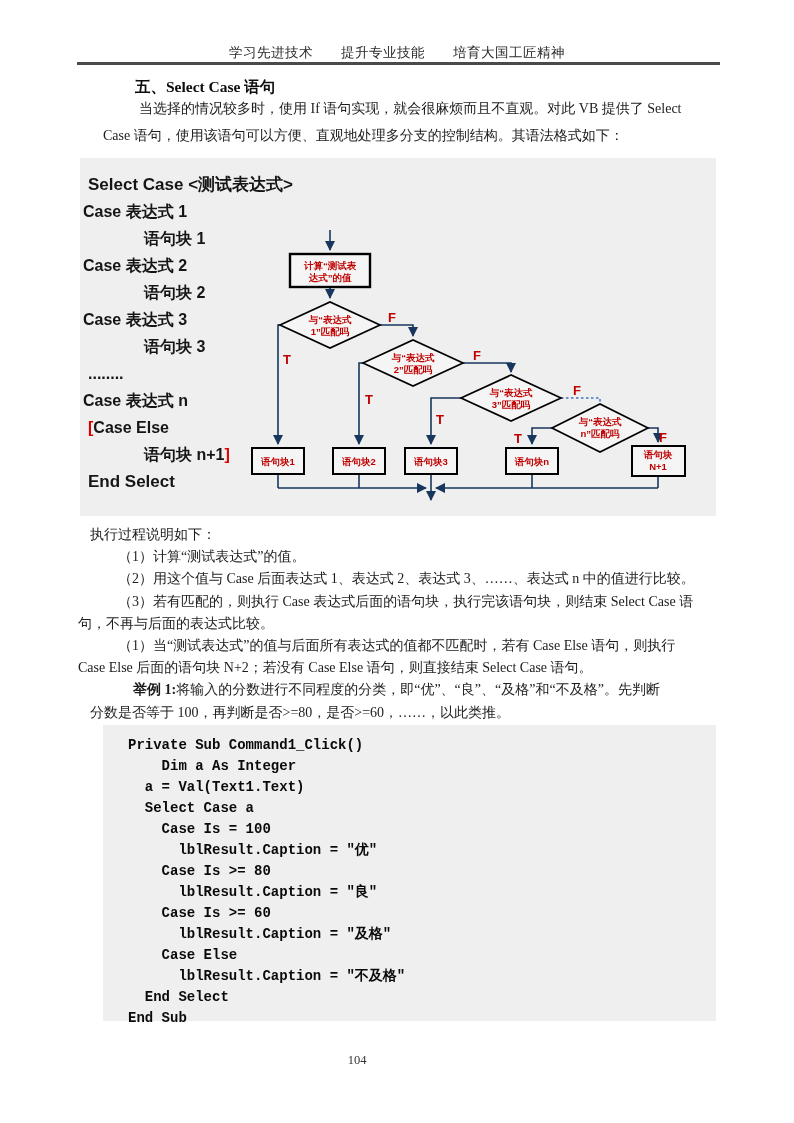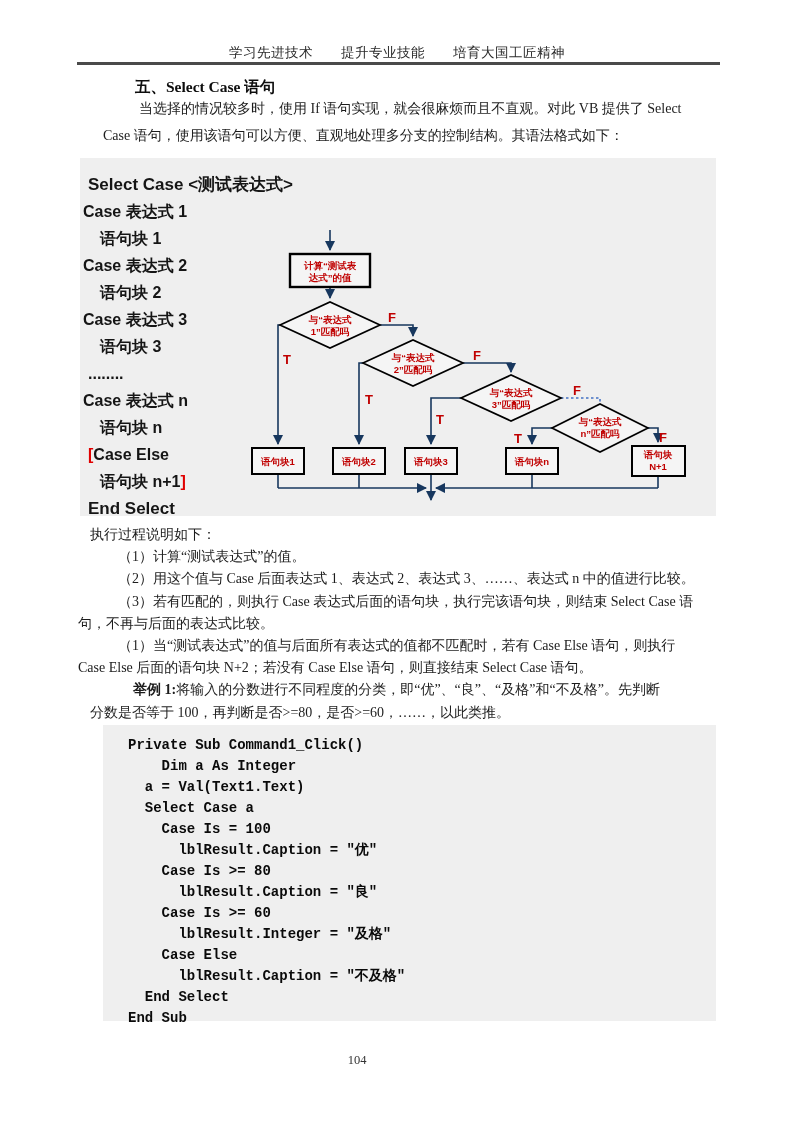--- a/index.html
+++ b/index.html
@@ -14,21 +14,21 @@
 
   .title{position:absolute;top:77px;left:135px;font-weight:bold;font-size:15.5px;color:#0d0d0d}
   .intro1{position:absolute;top:100px;left:139px;font-size:14px;white-space:nowrap}
   .intro2{position:absolute;top:127px;left:103px;font-size:14px;white-space:nowrap}
 
   .syntax-box{position:absolute;top:158px;left:80px;width:636px;height:358px;background:#efefef}
   .syn{position:absolute;left:0;top:13px;width:260px;
        font-family:"Liberation Sans","DejaVu Sans",sans-serif;font-weight:bold;
        color:#151515;font-size:16px;line-height:27px}
   .syn .row{white-space:nowrap}
-  .p8{padding-left:8px}.p20{padding-left:3px}.p47{padding-left:20px}
+  .p8{padding-left:8px}.p20{padding-left:3px}.p47{padding-left:64px}
   .big{font-size:17px}
   .bracket{color:#e00000}
 
   .flow{position:absolute;left:170px;top:70px}
   svg text{font-family:"Liberation Sans","DejaVu Sans",sans-serif;font-weight:bold;fill:#c00000}
   .fc-small{font-size:9.5px}
   .fc-tf{font-size:13px}
 
   .expl{position:absolute;top:524px;left:78px;width:660px;font-size:14px;
         line-height:22.2px;color:#1c1c1c}
@@ -60,21 +60,20 @@
     <div class="syn">
       <div class="row p8 big">Select Case &lt;测试表达式&gt;</div>
       <div class="row p20">Case 表达式 1</div>
       <div class="row p47">语句块 1</div>
       <div class="row p20">Case 表达式 2</div>
       <div class="row p47">语句块 2</div>
       <div class="row p20">Case 表达式 3</div>
       <div class="row p47">语句块 3</div>
       <div class="row p8">........</div>
       <div class="row p20">Case 表达式 n</div>
-      <div class="row p47">语句块 n</div>
       <div class="row p8"><span class="bracket">[</span><span>Case Else</span></div>
       <div class="row p47"><span>语句块 n+1</span><span class="bracket">]</span></div>
       <div class="row p8 big">End Select</div>
     </div>
 
     <svg class="flow" width="455" height="280" viewBox="0 0 455 280">
       <defs>
         <marker id="ah" viewBox="0 0 10 10" refX="9" refY="5" markerWidth="6.5" markerHeight="6.5" orient="auto-start-reverse">
           <path d="M0,0 L10,5 L0,10 z" fill="#17375E"></path>
         </marker>
@@ -159,21 +158,21 @@
     <div class="code">
       <div>Private Sub Command1_Click()</div>
       <div>    Dim a As Integer</div>
       <div>  a = Val(Text1.Text)</div>
       <div>  Select Case a</div>
       <div>    Case Is = 100</div>
       <div>      lblResult.Caption = ″优″</div>
       <div>    Case Is &gt;= 80</div>
       <div>      lblResult.Caption = ″良″</div>
       <div>    Case Is &gt;= 60</div>
-      <div>      lblResult.Integer = ″及格″</div>
+      <div>      lblResult.Caption = ″及格″</div>
       <div>    Case Else</div>
       <div>      lblResult.Caption = ″不及格″</div>
       <div>  End Select</div>
       <div>End Sub</div>
     </div>
   </div>
 
   <div class="pagenum">104</div>
 
 </div>

